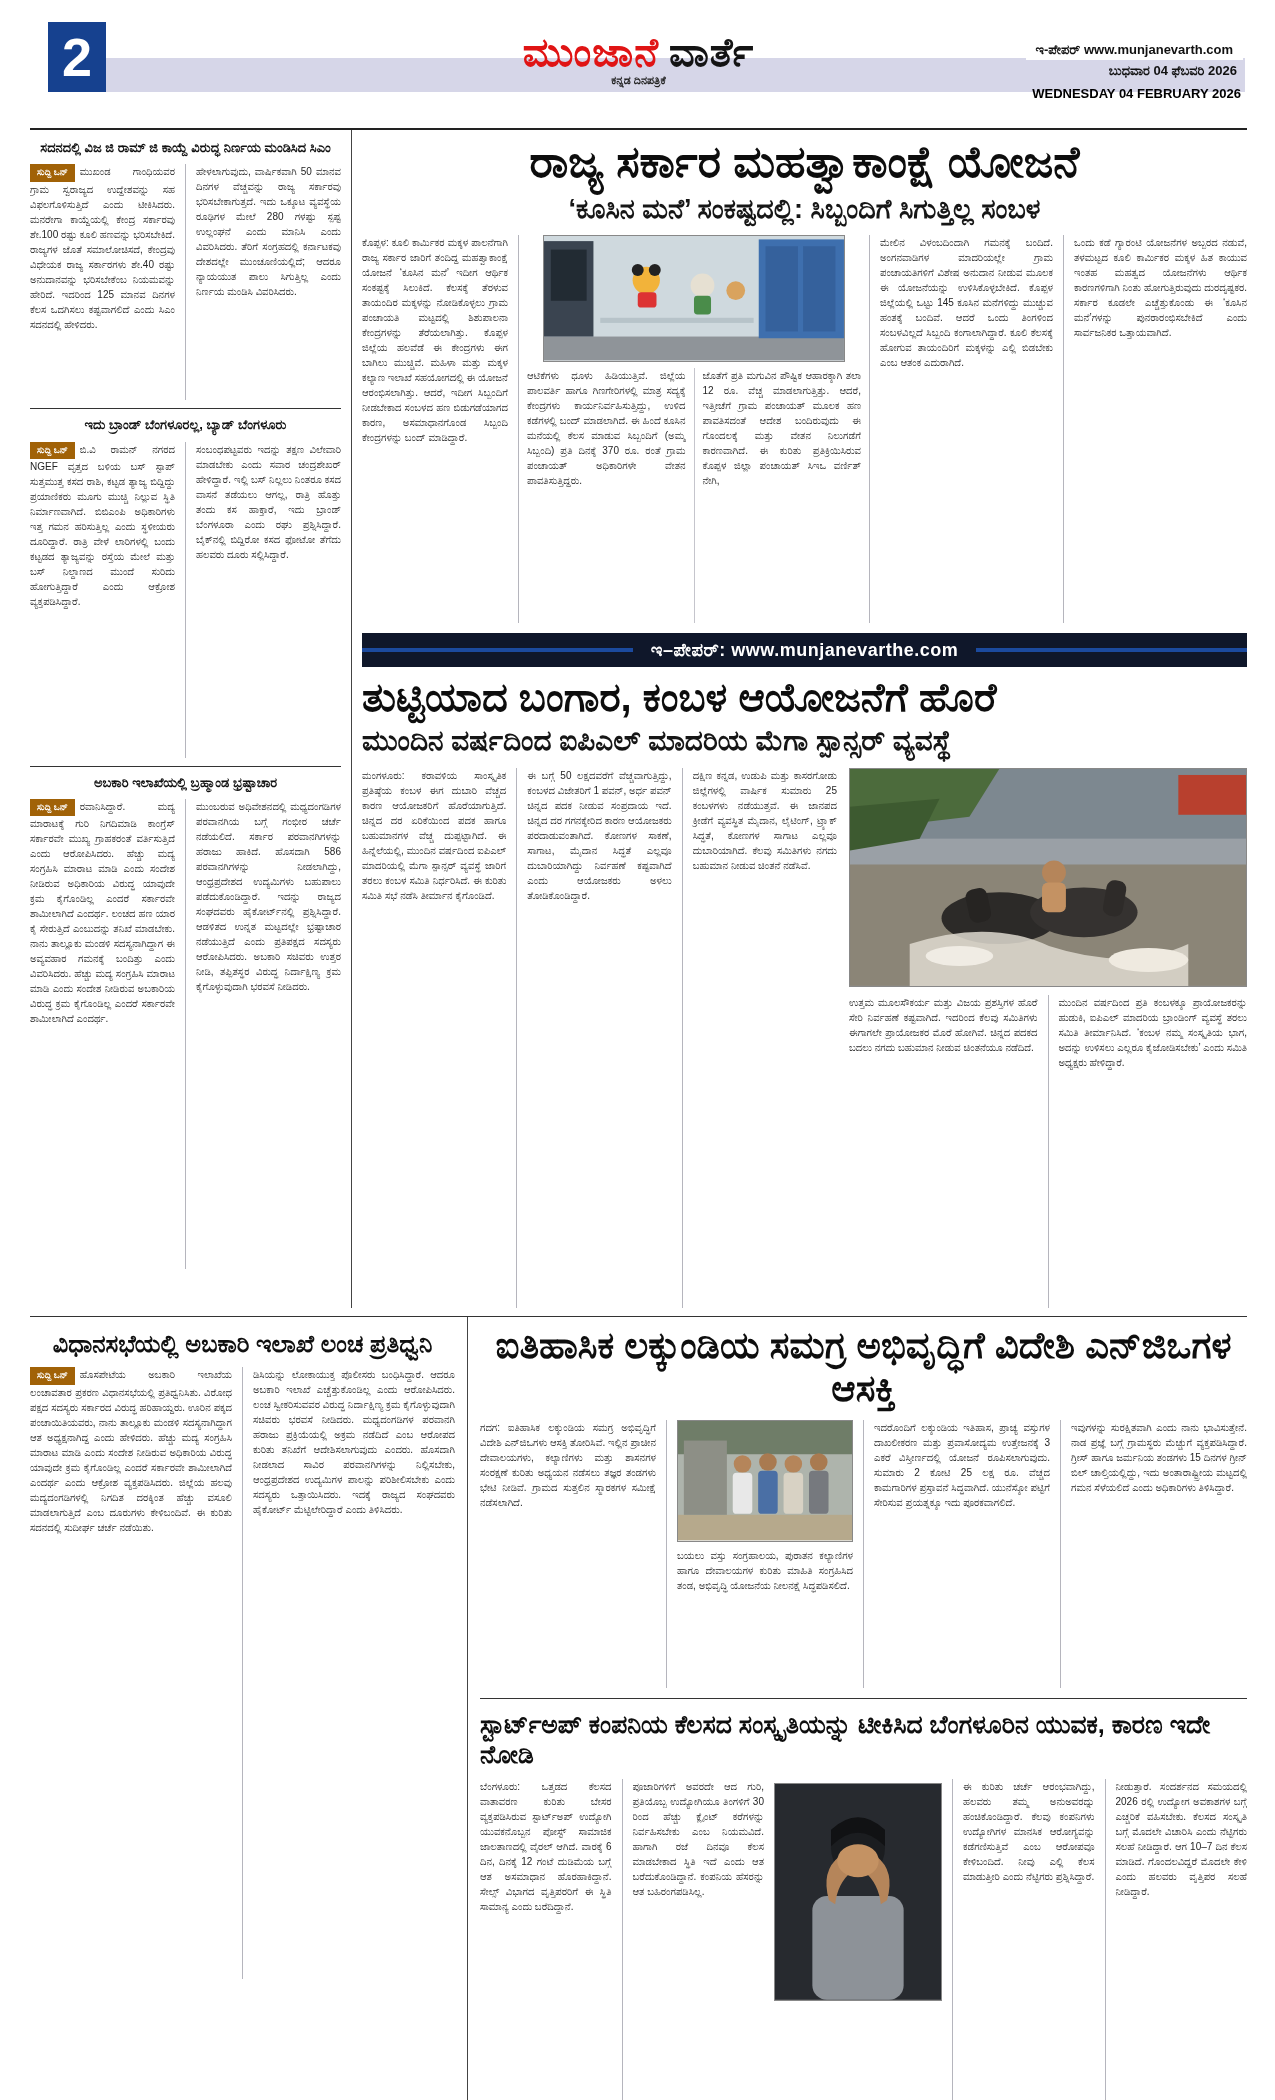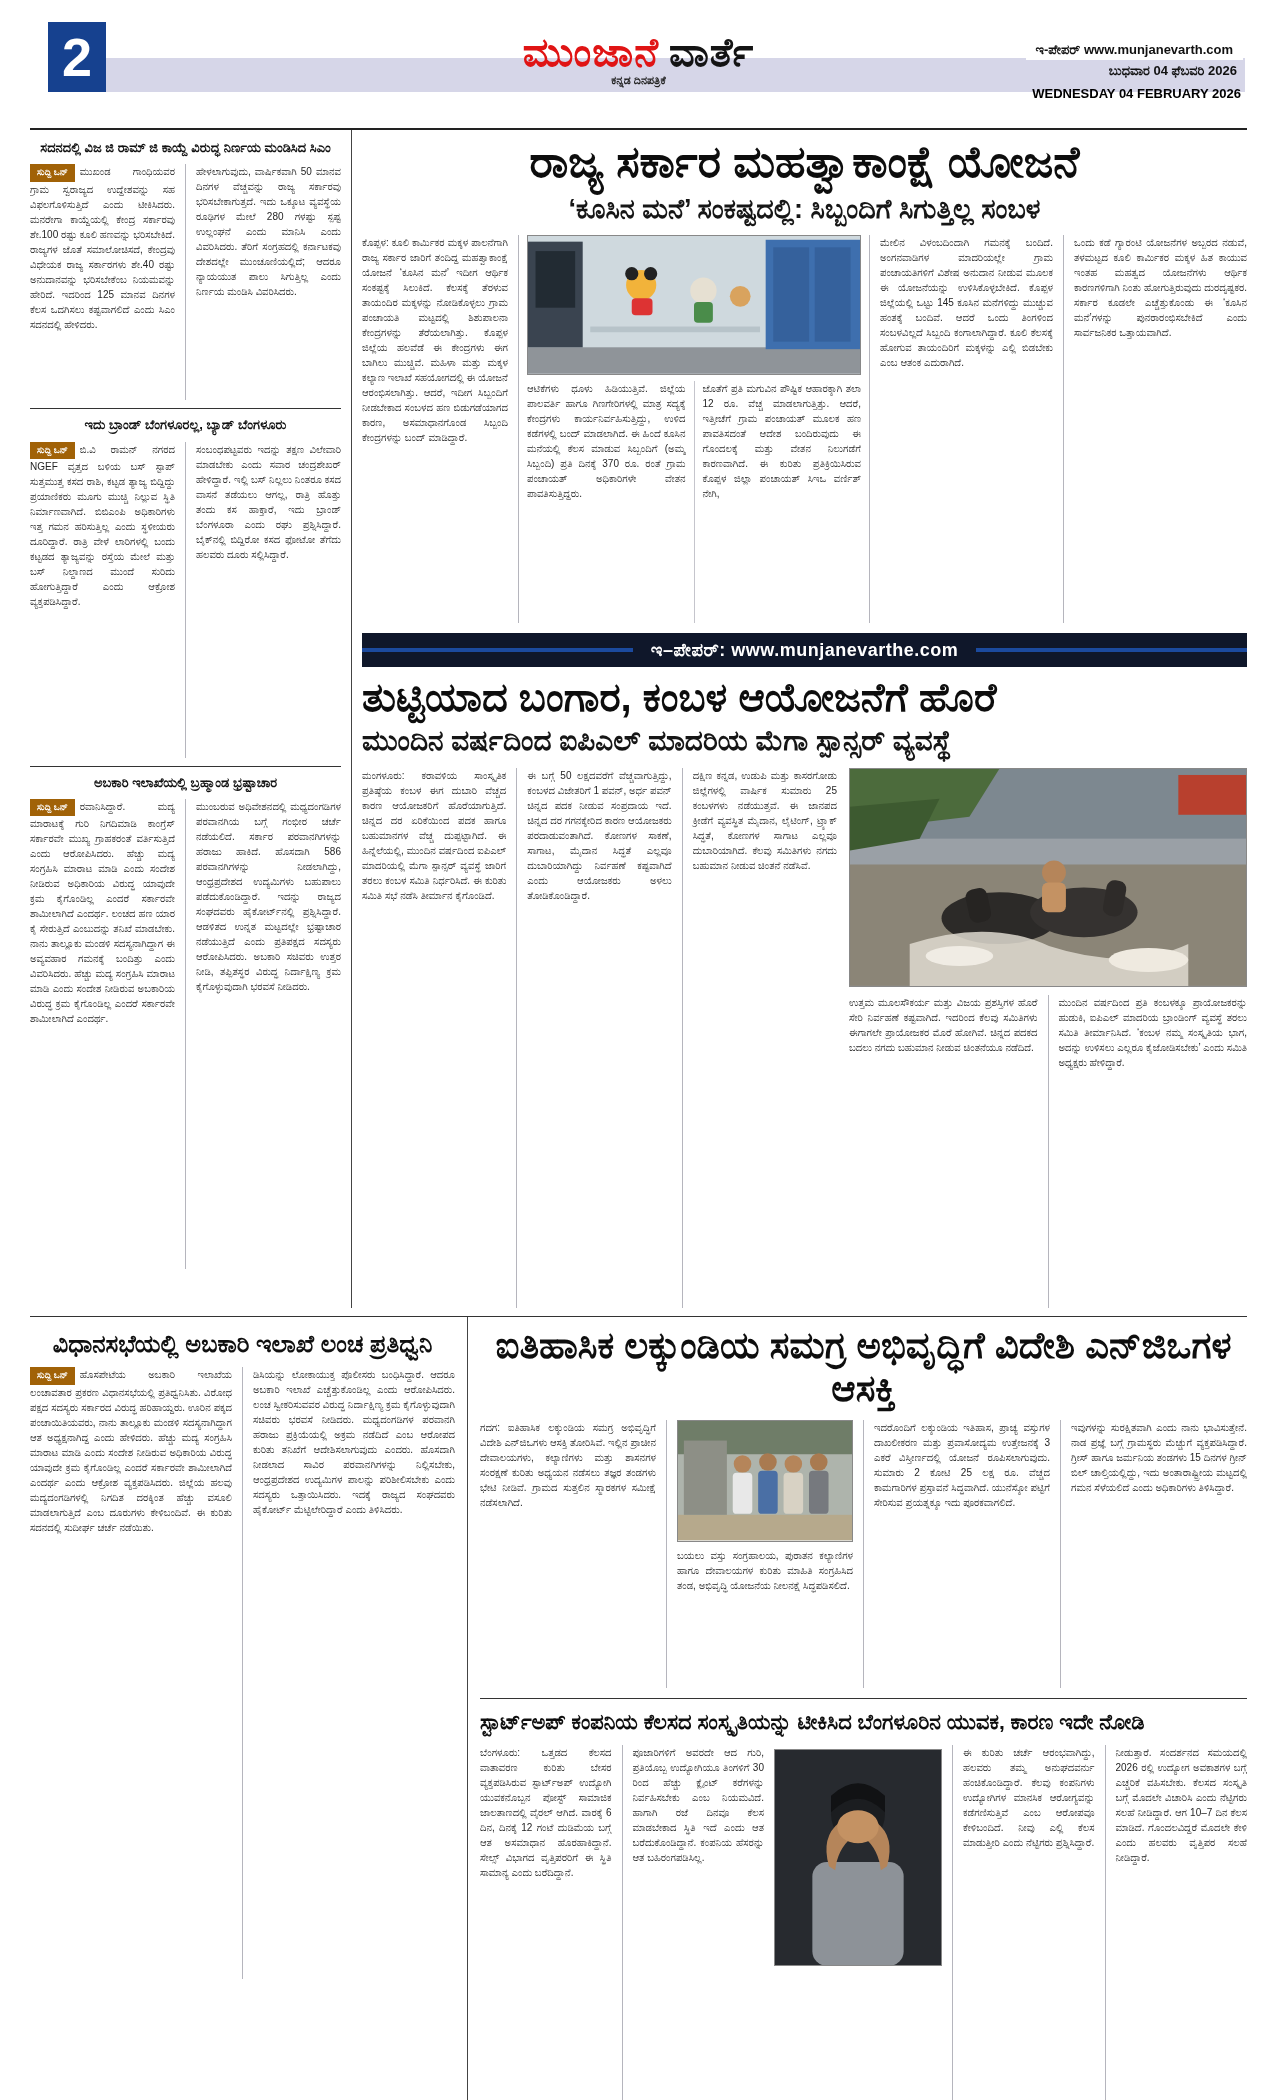--- a/index.html
+++ b/index.html
@@ -46,21 +46,21 @@
   .lart .lhead { font-size: 13px; line-height: 1.25; font-weight: bold; text-align: center; color: #101010; margin: 4px 0 8px; }
   .lbody { display: flex; gap: 10px; overflow: hidden; }
   .lbody .lcol { flex: 1; overflow: hidden; }
   .lbody .lcol + .lcol { border-left: 1px solid #b5b5bd; padding-left: 10px; }
 
   
   .main-head { font-size: 44px; font-weight: bold; text-align: center; color: #0d0d0d; line-height: 1.1; margin-top: 6px; }
   .main-sub { font-size: 27px; font-weight: bold; text-align: center; color: #161616; margin: 8px 0 10px; }
   .main-body { display: flex; gap: 10px; height: 388px; overflow: hidden; }
   .mcolA { width: 146px; flex: none; overflow: hidden; }
-  .mcenter { width: 352px; flex: none; display: flex; flex-direction: column; gap: 6px; border-left: 1px solid #b5b5bd; border-right: 1px solid #b5b5bd; padding: 0 8px; }
+  .mcenter { width: 352px; flex: none; display: flex; flex-direction: column; gap: 6px; border-left: 1px solid #b5b5bd; border-right: 1px solid #b5b5bd; padding: 0 8px; align-items: center; }
   .mcenter .threecols { display: flex; gap: 8px; flex: 1; overflow: hidden; }
   .mcenter .threecols .c { flex: 1; overflow: hidden; }
   .mcenter .threecols .c + .c { border-left: 1px solid #c5c5cc; padding-left: 8px; }
   .mcolD, .mcolE { flex: 1; overflow: hidden; }
   .mcolE { border-left: 1px solid #b5b5bd; padding-left: 10px; }
 
   figure { margin: 0; }
   .ph { display: block; width: 100%; border: 1px solid #888; }
 
   
@@ -89,21 +89,21 @@
   .l4zone .lhead { font-size: 24px; }
   .l4zone .lbody { height: 612px; }
   .bzone { flex: 1; padding: 6px 0 0 12px; min-width: 0; }
 
   .lk-head { font-size: 37px; font-weight: bold; text-align: center; color: #0e0e0e; margin: 2px 0 10px; line-height: 1.15; }
   .lk-body { display: flex; gap: 10px; height: 268px; overflow: hidden; }
   .lk-body .c { flex: 1; overflow: hidden; }
   .lk-body .c + .c { border-left: 1px solid #b5b5bd; padding-left: 10px; }
   .lk-photo-col { display: flex; flex-direction: column; gap: 6px; }
 
-  .st-head { font-size: 21px; font-weight: bold; color: #0e0e0e; margin: 10px 0 10px; line-height: 1.2; }
+  .st-head { font-size: 25px; font-weight: bold; color: #0e0e0e; margin: 10px 0 10px; line-height: 1.2; }
   .st-body { display: flex; gap: 10px; height: 382px; overflow: hidden; }
   .st-body .c { flex: 1; overflow: hidden; }
   .st-body .c + .c, .st-body .phc + .c { border-left: 1px solid #b5b5bd; padding-left: 10px; }
   .st-body .phc { width: 168px; flex: none; padding-top: 4px; }
   hr.sect { border: none; border-top: 1px solid #333; margin: 10px 0 0; }
 </style>
 </head>
 <body>
 
 <div class="page">
@@ -297,21 +297,21 @@
                 <rect width="160" height="208" fill="#23262b" opacity="0.5"></rect>
                 <ellipse cx="80" cy="62" rx="26" ry="28" fill="#1b1d20"></ellipse>
                 <path d="M54 60 Q80 34 106 60 L106 44 Q80 20 54 44 Z" fill="#111214"></path>
                 <rect x="36" y="108" width="88" height="100" rx="14" fill="#8d9298"></rect>
                 <path d="M52 112 Q44 84 62 70 L74 84 Q60 96 58 116 Z" fill="#b5855a"></path>
                 <path d="M108 112 Q116 84 98 70 L86 84 Q100 96 102 116 Z" fill="#b5855a"></path>
                 <ellipse cx="80" cy="74" rx="20" ry="16" fill="#c49263"></ellipse>
               </svg>
             </figure>
           </div>
-          <div class="c coltxt"><span>ಈ ಕುರಿತು ಚರ್ಚೆ ಆರಂಭವಾಗಿದ್ದು, ಹಲವರು ತಮ್ಮ ಅನುಘದವರ್ನು ಹಂಚಿಕೊಂಡಿದ್ದಾರೆ. ಕೆಲವು ಕಂಪನಿಗಳು ಉದ್ಯೋಗಿಗಳ ಮಾನಸಿಕ ಆರೋಗ್ಯವನ್ನು ಕಡೆಗಣಿಸುತ್ತಿವೆ ಎಂಬ ಆರೋಪವೂ ಕೇಳಿಬಂದಿದೆ. ನೀವು ಎಲ್ಲಿ ಕೆಲಸ ಮಾಡುತ್ತೀರಿ ಎಂದು ನೆಟ್ಟಿಗರು ಪ್ರಶ್ನಿಸಿದ್ದಾರೆ.</span></div>
+          <div class="c coltxt"><span>ಈ ಕುರಿತು ಚರ್ಚೆ ಆರಂಭವಾಗಿದ್ದು, ಹಲವರು ತಮ್ಮ ಅನುಅವರದ್ನು ಹಂಚಿಕೊಂಡಿದ್ದಾರೆ. ಕೆಲವು ಕಂಪನಿಗಳು ಉದ್ಯೋಗಿಗಳ ಮಾನಸಿಕ ಆರೋಗ್ಯವನ್ನು ಕಡೆಗಣಿಸುತ್ತಿವೆ ಎಂಬ ಆರೋಪವೂ ಕೇಳಿಬಂದಿದೆ. ನೀವು ಎಲ್ಲಿ ಕೆಲಸ ಮಾಡುತ್ತೀರಿ ಎಂದು ನೆಟ್ಟಿಗರು ಪ್ರಶ್ನಿಸಿದ್ದಾರೆ.</span></div>
           <div class="c coltxt"><span>ನೀಡುತ್ತಾರೆ. ಸಂದರ್ಶನದ ಸಮಯದಲ್ಲಿ 2026 ರಲ್ಲಿ ಉದ್ಯೋಗ ಅವಕಾಶಗಳ ಬಗ್ಗೆ ಎಚ್ಚರಿಕೆ ವಹಿಸಬೇಕು. ಕೆಲಸದ ಸಂಸ್ಕೃತಿ ಬಗ್ಗೆ ಮೊದಲೇ ವಿಚಾರಿಸಿ ಎಂದು ನೆಟ್ಟಿಗರು ಸಲಹೆ ನೀಡಿದ್ದಾರೆ. ಆಗ 10–7 ದಿನ ಕೆಲಸ ಮಾಡಿದೆ. ಗೊಂದಲವಿದ್ದರೆ ಮೊದಲೇ ಕೇಳಿ ಎಂದು ಹಲವರು ವೃತ್ತಿಪರ ಸಲಹೆ ನೀಡಿದ್ದಾರೆ.</span></div>
         </div>
       </section>
 
     </div>
   </div>
 
 </div>
 
 </body></html>

